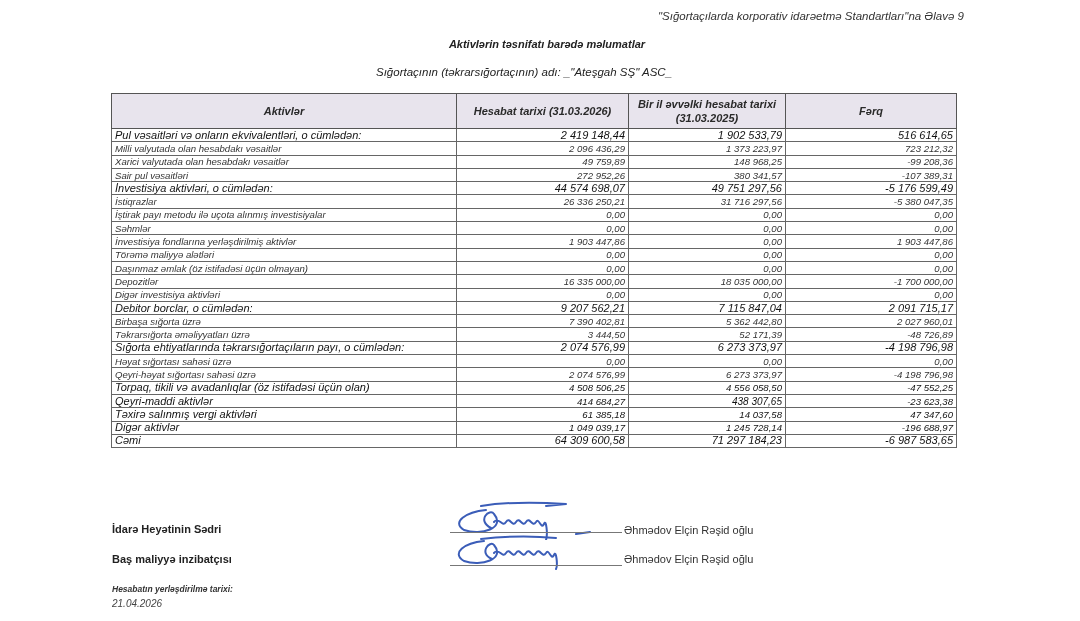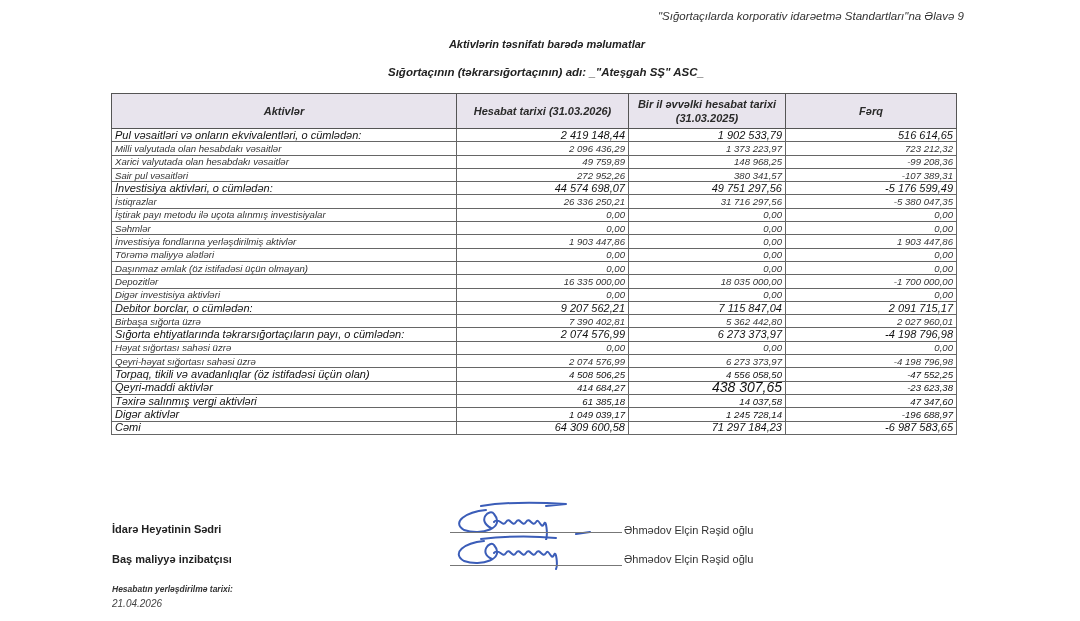--- a/index.html
+++ b/index.html
@@ -2,21 +2,21 @@
 <html><head>
 <meta charset="utf-8">
 <style>
   html, body { margin:0; padding:0; }
   body {
     width:1080px; height:621px; background:#ffffff; position:relative; overflow:hidden;
     font-family:"Liberation Sans", sans-serif; color:#1d1d1f;
   }
   .annex { position:absolute; top:10px; right:116px; font-size:11.5px; font-style:italic; color:#333; }
   .title { position:absolute; top:38px; left:0; width:1080px; text-align:center; font-size:11px; font-weight:bold; font-style:italic; color:#222; padding-left:14px; box-sizing:border-box;}
-  .insurer { position:absolute; top:66px; left:388px; font-size:11.5px; font-weight:bold; font-style:italic; color:#222; }
+  .insurer { position:absolute; top:66px; left:376px; font-size:11.5px; font-weight:normal; font-style:italic; color:#222; }
   .unit { position:absolute; top:82px; right:124px; font-size:11px; font-style:italic; color:#333;margin-top:32px; }
 
   table.assets {
     position:absolute; top:93px; left:111px; width:845px; border-collapse:collapse;
     table-layout:fixed; font-style:italic;
   }
   table.assets col.c0 { width:345px; }
   table.assets col.c1 { width:172px; }
   table.assets col.c2 { width:157px; }
   table.assets col.c3 { width:171px; }
@@ -145,20 +145,26 @@
         <td class="num">9 207 562,21</td>
         <td class="num">7 115 847,04</td>
         <td class="num">2 091 715,17</td>
       </tr>
       <tr>
         <td>Birbaşa sığorta üzrə</td>
         <td class="num">7 390 402,81</td>
         <td class="num">5 362 442,80</td>
         <td class="num">2 027 960,01</td>
       </tr>
+      <tr>
+        <td>Təkrarsığorta əməliyyatları üzrə</td>
+        <td class="num">3 444,50</td>
+        <td class="num">52 171,39</td>
+        <td class="num">-48 726,89</td>
+      </tr>
       <tr class="bold">
         <td>Sığorta ehtiyatlarında təkrarsığortaçıların payı, o cümlədən:</td>
         <td class="num">2 074 576,99</td>
         <td class="num">6 273 373,97</td>
         <td class="num">-4 198 796,98</td>
       </tr>
       <tr>
         <td>Həyat sığortası sahəsi üzrə</td>
         <td class="num">0,00</td>
         <td class="num">0,00</td>
@@ -172,21 +178,21 @@
       </tr>
       <tr class="bold">
         <td>Torpaq, tikili və avadanlıqlar (öz istifadəsi üçün olan)</td>
         <td class="num" style="font-weight: normal; font-size: 9.6px;">4 508 506,25</td>
         <td class="num" style="font-weight: normal; font-size: 9.6px;">4 556 058,50</td>
         <td class="num" style="font-weight: normal; font-size: 9.6px;">-47 552,25</td>
       </tr>
       <tr class="bold">
         <td>Qeyri-maddi aktivlər</td>
         <td class="num" style="font-weight: normal; font-size: 9.6px;">414 684,27</td>
-        <td class="num" style="font-weight: normal; font-size: 14px;">438 307,65</td>
+        <td class="num" style="font-weight: normal; font-size: 10px;">438 307,65</td>
         <td class="num" style="font-weight: normal; font-size: 9.6px;">-23 623,38</td>
       </tr>
       <tr class="bold">
         <td>Təxirə salınmış vergi aktivləri</td>
         <td class="num" style="font-weight: normal; font-size: 9.6px;">61 385,18</td>
         <td class="num" style="font-weight: normal; font-size: 9.6px;">14 037,58</td>
         <td class="num" style="font-weight: normal; font-size: 9.6px;">47 347,60</td>
       </tr>
       <tr class="bold">
         <td>Digər aktivlər</td>

